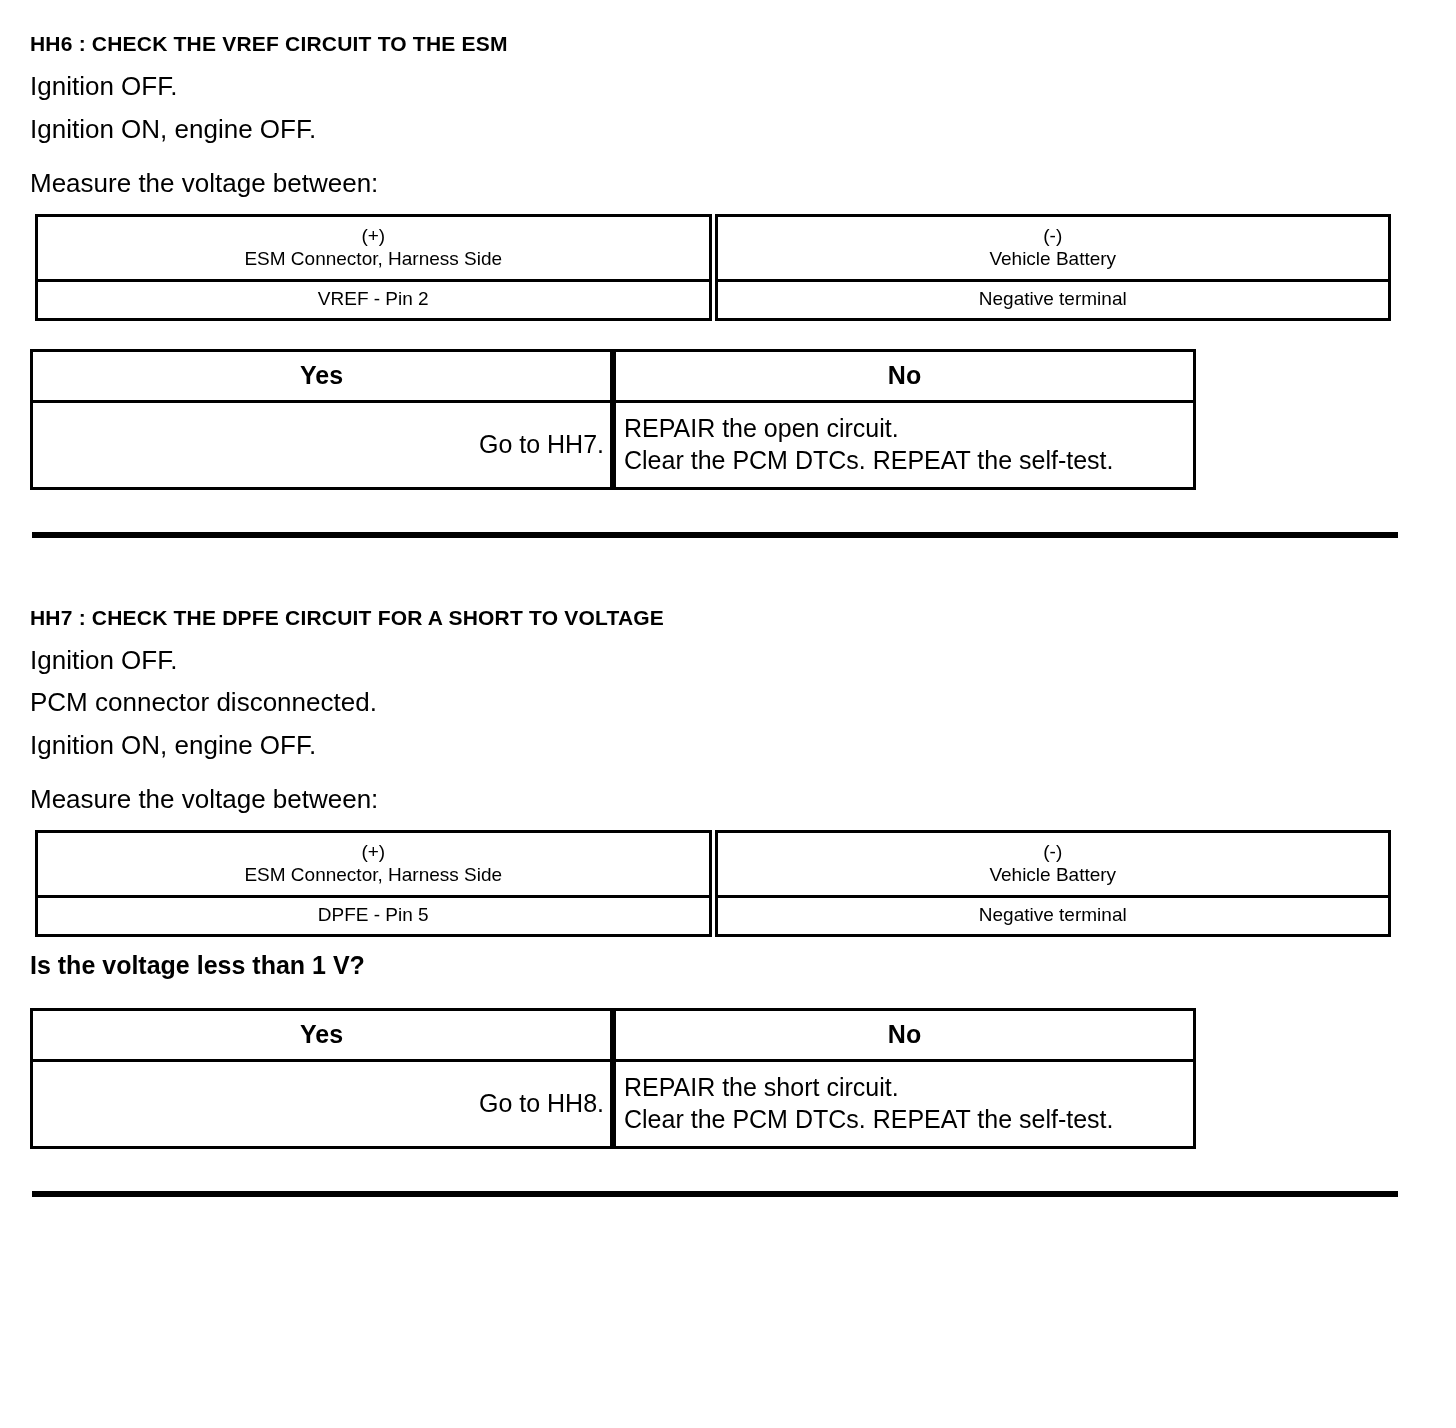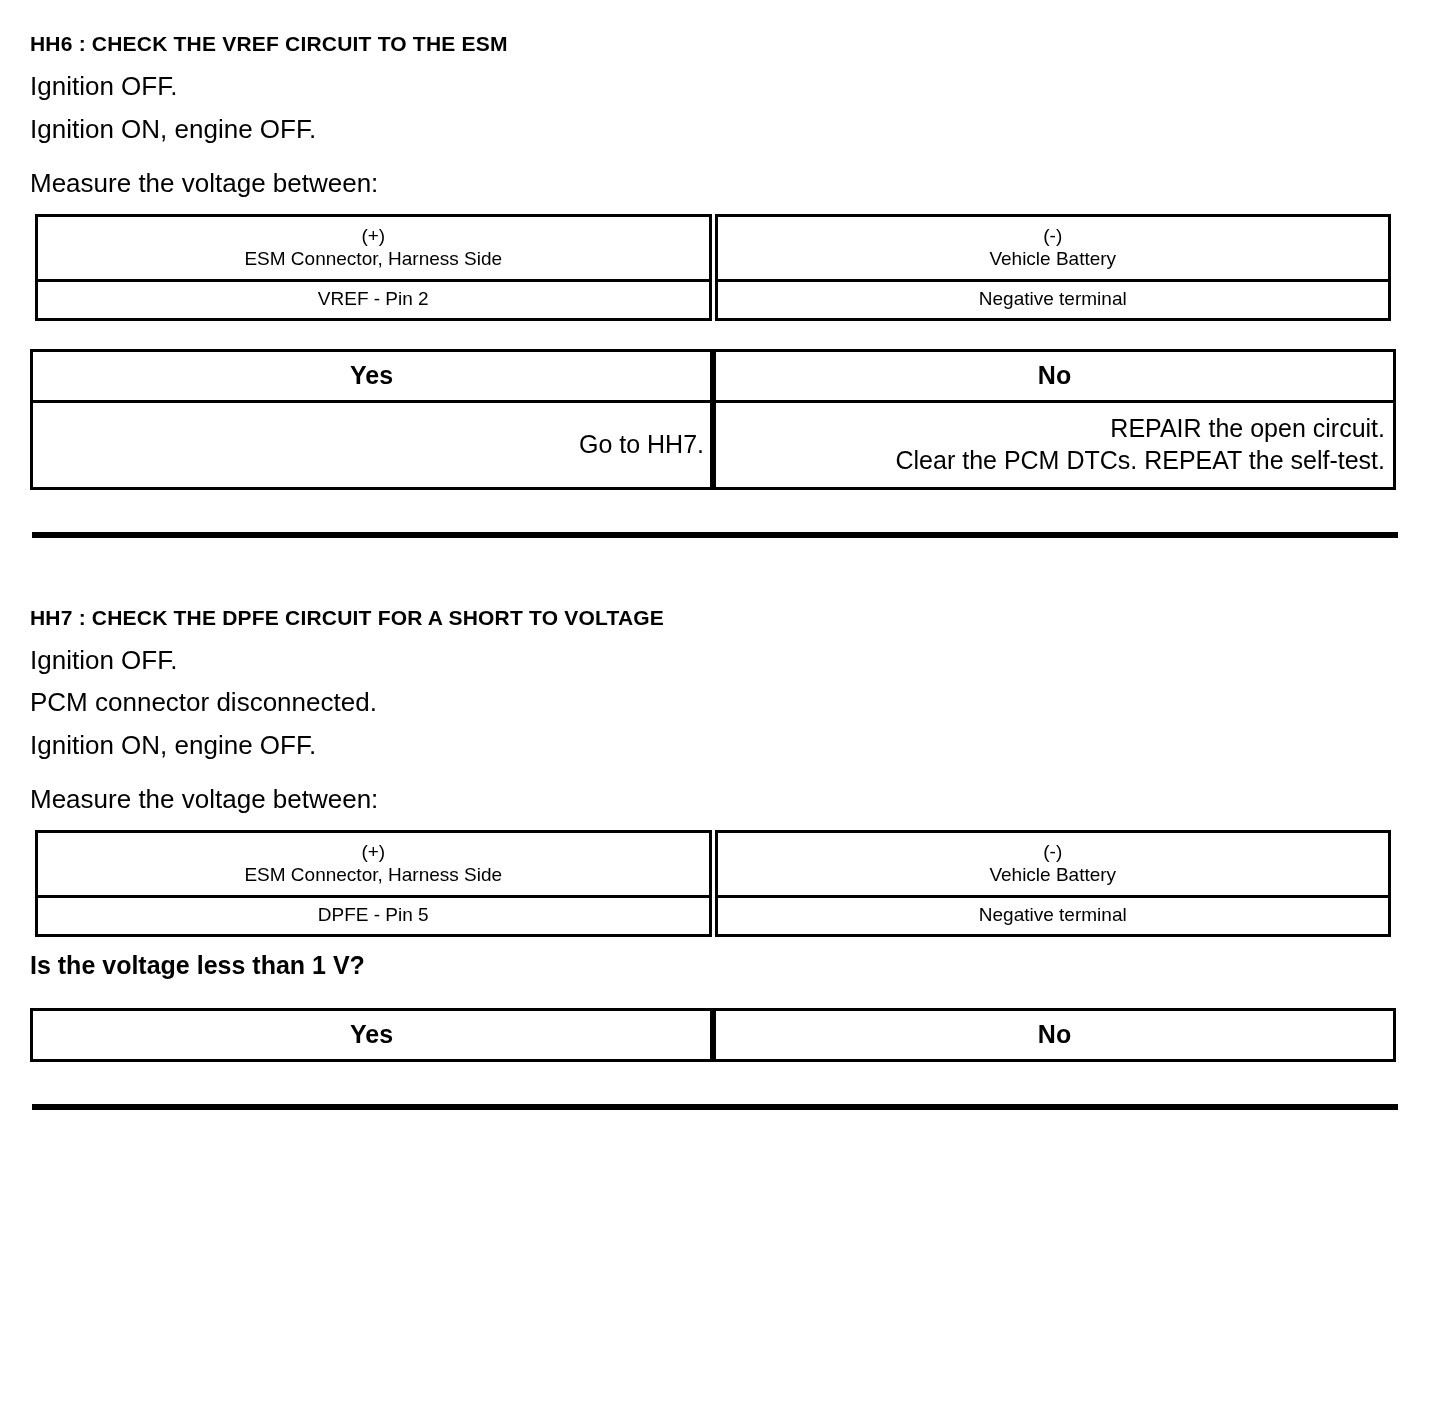--- a/index.html
+++ b/index.html
@@ -71,21 +71,21 @@
   }
   table.measure td .sign {
     display: block;
     font-size: 19px;
   }
 
   
   table.result {
     border-collapse: separate;
     border-spacing: 0;
-    width: 1366px;
+    width: 1166px;
     margin-left: 0;
     table-layout: fixed;
     margin-top: 28px;
   }
   table.result td {
     border: 3px solid #000;
     vertical-align: middle;
     font-size: 25px;
   }
   table.result td.yn-head {
@@ -102,21 +102,20 @@
   }
   table.result td.no-body {
     text-align: left;
     height: 76px;
     padding: 4px 8px;
     border-top: 0;
     line-height: 1.25;
   }
   table.result td.no-body div {
     white-space: nowrap;
-    text-align: right;
   }
 
   .rule {
     border: 0;
     border-top: 6px solid #000;
     margin: 42px 2px 0 2px;
     width: 1366px;
   }
   .spacer-after-rule {
     height: 58px;
@@ -206,19 +205,26 @@
       </table>
 
     <div class="question">Is the voltage less than 1 V?</div>
 
     <table class="result">
       <tbody>
           <tr>
         <td class="yn-head">Yes</td>
         <td class="yn-head">No</td>
       </tr>
+      <tr>
+        <td class="yes-body">Go to HH8.</td>
+        <td class="no-body">
+          <div>REPAIR the short circuit.</div>
+          <div>Clear the PCM DTCs. REPEAT the self-test.</div>
+        </td>
+      </tr>
     </tbody>
       </table>
 
     <hr class="rule">
   </div>
 
 </div>
 
 </body></html>

